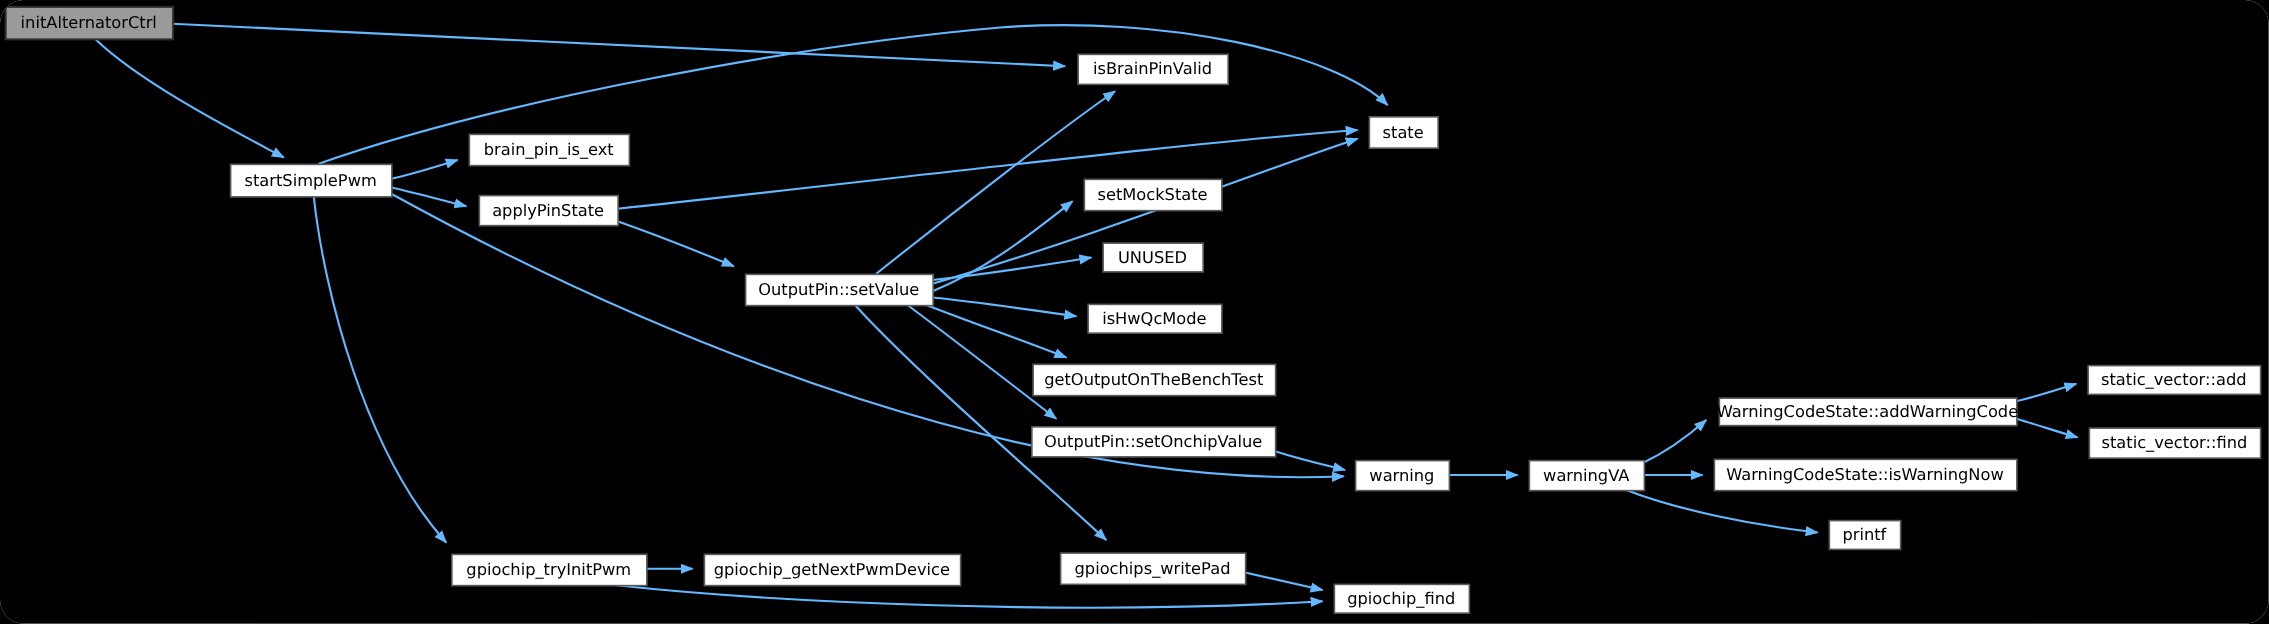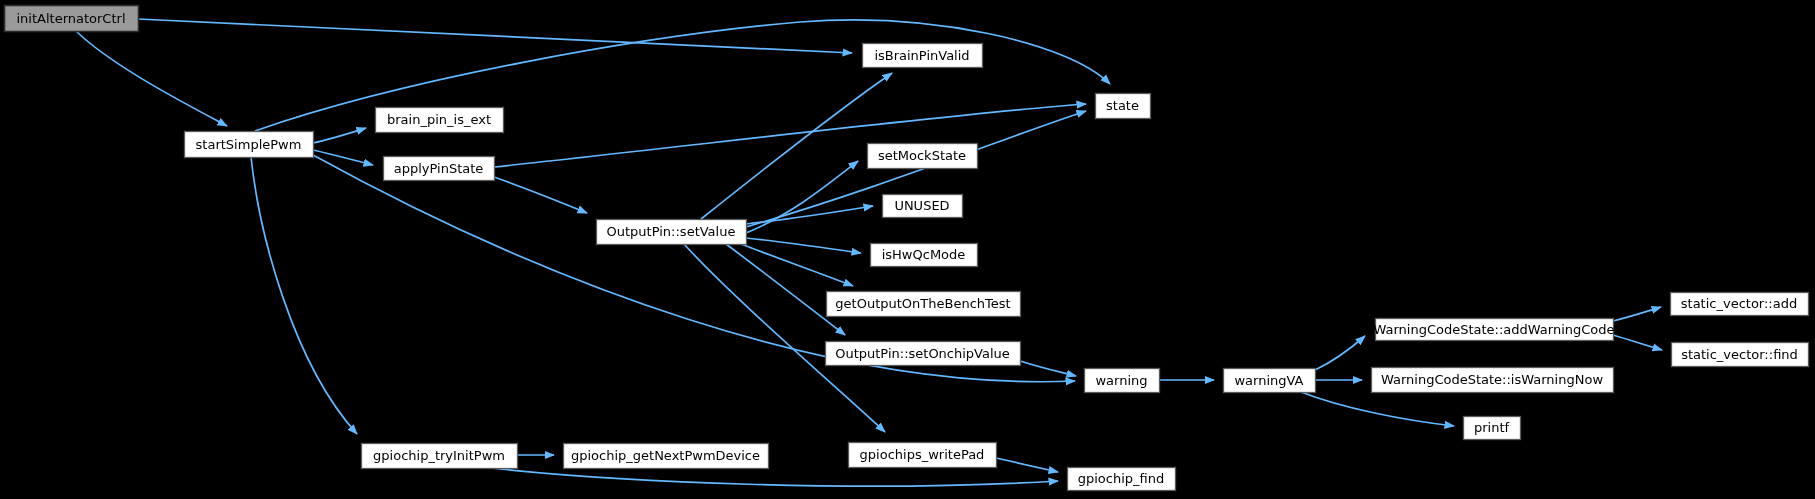--- a/index.html
+++ b/index.html
@@ -1,16 +1,16 @@
 <!DOCTYPE html>
 <html><head>
 <meta charset="utf-8">
 <style>
   html,body{margin:0;padding:0;background:#000;}
-  .stage{position:relative;width:1815px;height:499px;background:#ffffff;overflow:hidden;}
+  .stage{position:relative;width:1815px;height:499px;background:#ffffff;overflow:hidden;border-radius:19px;}
   svg{display:block;font-family:"DejaVu Sans","Liberation Sans",sans-serif;}
   .edge{fill:none;stroke-width:1.7px;}
   .node rect{stroke-width:1.3px;}
   .node.hl rect{stroke-width:1.6px;}
   .node text{font-size:13px;dominant-baseline:middle;text-anchor:middle;}
 </style>
 </head>
 <body>
 
 <div class="stage">

